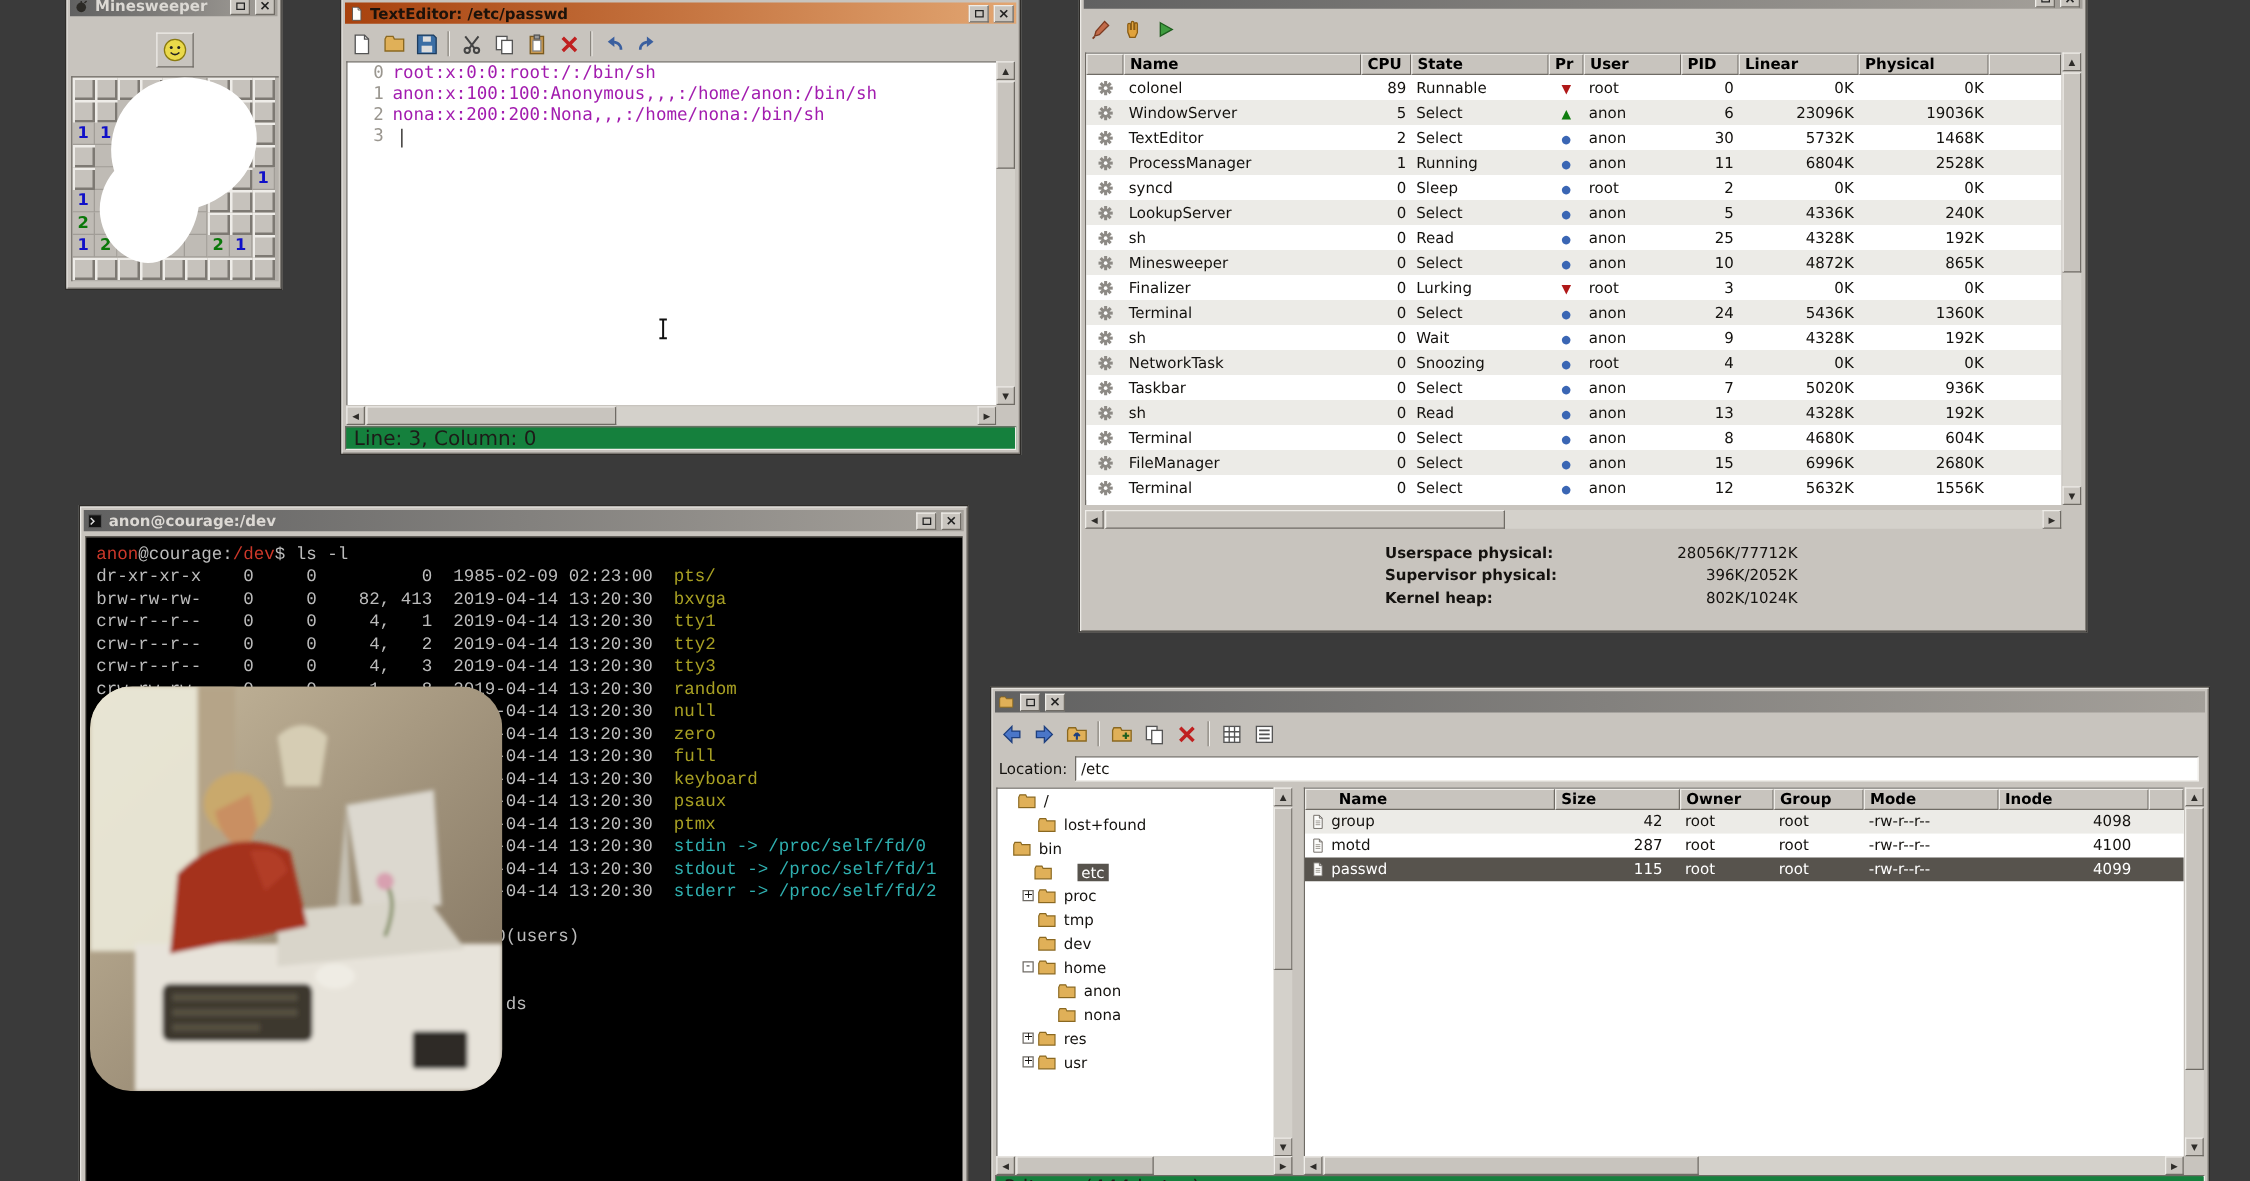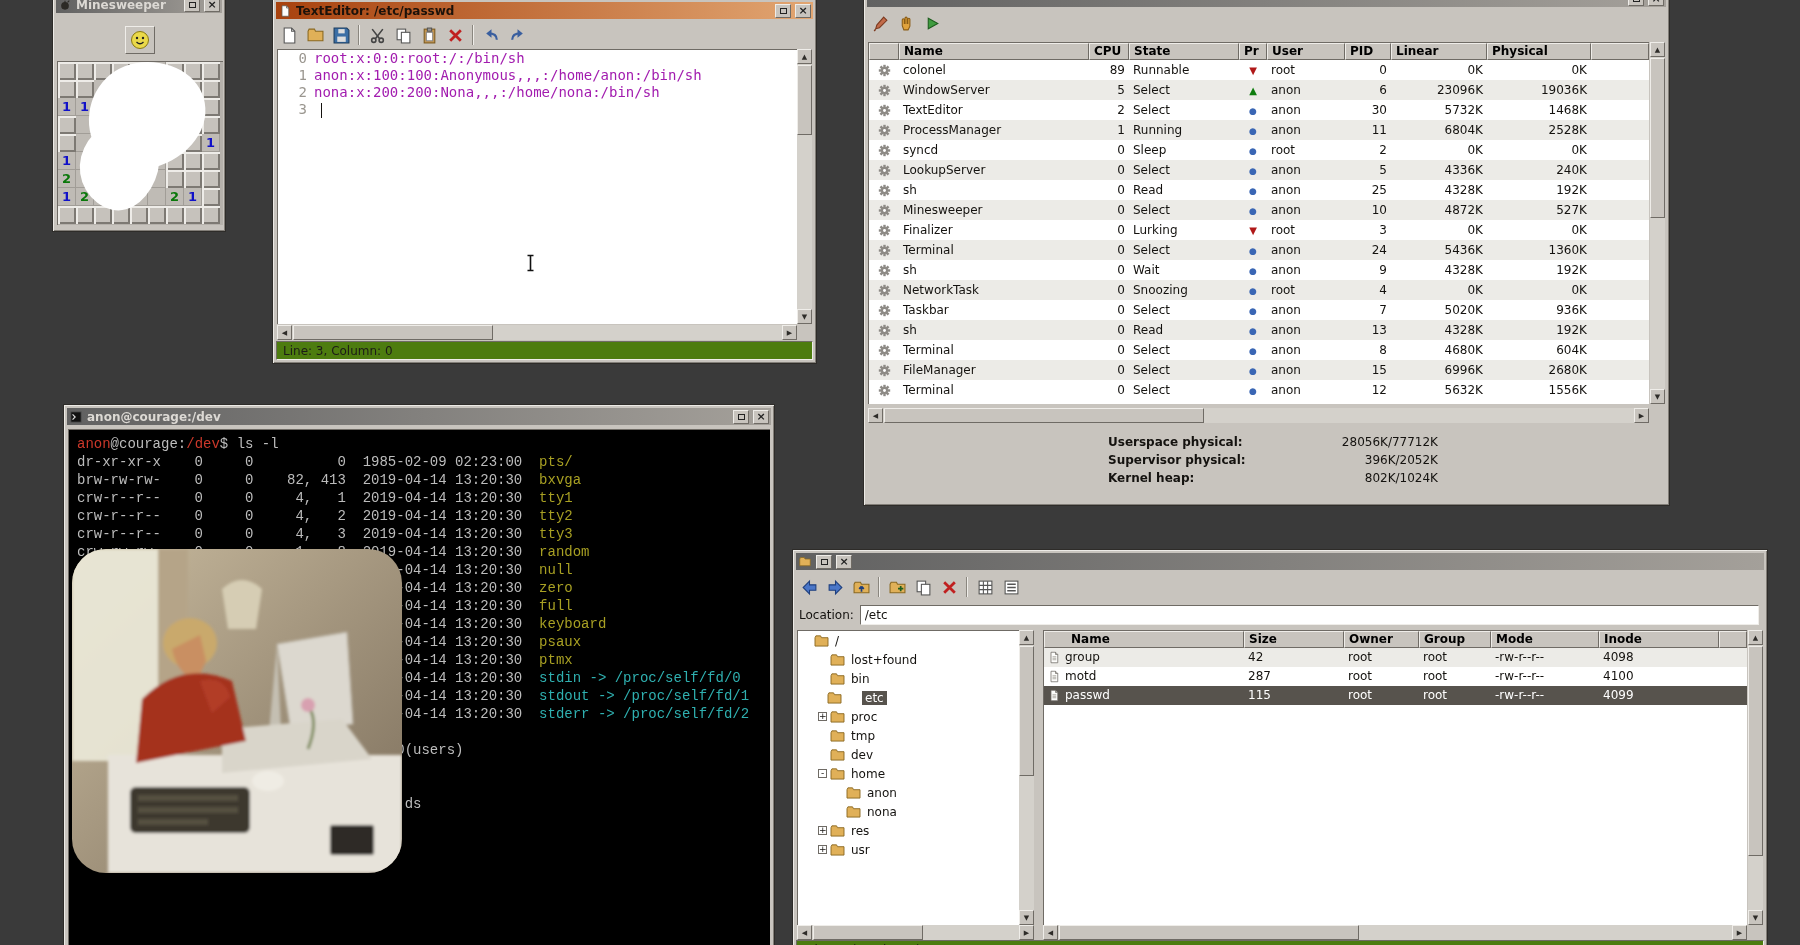--- a/index.html
+++ b/index.html
@@ -36,23 +36,23 @@
           font-size:7px;color:#2e2c29;background:#c8c4be;
           border-top:1px solid #efede9;border-left:1px solid #efede9;border-right:1px solid #6f6b65;border-bottom:1px solid #6f6b65;}
   .sb-track{flex:1;position:relative;}
   .sb-thumb{position:absolute;background:#c8c4be;
             border-top:1px solid #efede9;border-left:1px solid #efede9;border-right:1px solid #6f6b65;border-bottom:1px solid #6f6b65;}
   .sb-v .sb-thumb{left:0;right:0;}
   .sb-h .sb-thumb{top:0;bottom:0;}
   .sb-corner{position:absolute;width:15px;height:15px;background:#c8c4be;}
 
   
-  .statusbar{position:absolute;left:3px;right:3px;bottom:3px;height:19px;padding:1px 6px;font-size:12px;color:#1d1b18;
+  .statusbar{position:absolute;left:3px;right:3px;bottom:3px;height:19px;padding:1px 6px;font-size:16px;color:#1d1b18;
              border-top:1px solid #6f6b65;border-left:1px solid #6f6b65;border-right:1px solid #efede9;border-bottom:1px solid #efede9;
-             background:#4d7c0f;line-height:16px;white-space:nowrap;}
+             background:#15803d;line-height:16px;white-space:nowrap;}
 
   
   #win-mines{left:52px;top:-8px;width:174px;height:240px;z-index:1;}
   .ms-face{position:absolute;left:72px;top:33px;width:30px;height:28px;display:flex;align-items:center;justify-content:center;}
   #ms-grid{position:absolute;left:4px;top:68px;width:166px;height:164px;display:grid;
            grid-template-columns:repeat(9,18px);grid-auto-rows:18px;
            border-top:1px solid #6f6b65;border-left:1px solid #6f6b65;background:#b5b1ab;}
   .ms-cell{font-weight:bold;font-size:13px;text-align:center;line-height:17px;font-family:"DejaVu Sans",sans-serif;}
   .ms-cell.hid{background:#c6c2bc;box-shadow:inset 2px 2px 0 #eeece8, inset -2px -2px 0 #7d7973;}
   .ms-cell.rev{background:#bfbbb5;border-right:1px solid #a19d97;border-bottom:1px solid #a19d97;}
@@ -131,21 +131,21 @@
   .fm-headerrow{height:17px;}
   .fm-headerrow::after{content:"";border-top:1px solid #efede9;border-left:1px solid #efede9;border-right:1px solid #6f6b65;border-bottom:1px solid #6f6b65;background:#c8c4be;}
   .fm-headerrow > span:first-of-type{padding-left:26px;}
   .fm-hcell{font-weight:bold;font-size:12px;line-height:15px;padding:0 4px;background:#c8c4be;
             border-top:1px solid #efede9;border-left:1px solid #efede9;border-right:1px solid #6f6b65;border-bottom:1px solid #6f6b65;white-space:nowrap;overflow:hidden;}
   .fm-row{height:19px;background:#fff;}
   .fm-row.alt{background:#ecebe7;}
   .fm-row.selected{background:#57534d;}
   .fm-row.selected .cell{color:#fff;}
   .fm-row .cell{font-size:12px;line-height:19px;padding:0 4px;white-space:nowrap;overflow:hidden;color:#14120f;}
-  .fm-row .num{padding-right:14px;}
+  .fm-row .num{text-align:right;padding-right:14px;}
   .name-cell{display:flex;align-items:center;gap:5px;}
   .name-cell svg{width:12px;height:13px;flex:0 0 auto;}
 
   
   #photo{position:absolute;left:72px;top:549px;width:330px;height:324px;border-radius:34px;overflow:hidden;z-index:10;}
   .blob{position:absolute;background:#fff;z-index:11;}
   #blob-a{left:88px;top:62px;width:118px;height:106px;border-radius:48% 52% 58% 42% / 55% 48% 52% 45%;transform:rotate(-10deg);}
   #blob-b{left:80px;top:122px;width:78px;height:88px;border-radius:50% 50% 45% 55% / 50% 45% 55% 50%;transform:rotate(14deg);}
 </style>
 </head>
@@ -602,21 +602,21 @@
                 <circle cx="8" cy="8" r="1.8" fill="#fff"></circle>
               </svg>
             </span>
             <span class="cell">Minesweeper</span>
             <span class="cell num">0</span>
             <span class="cell">Select</span>
             <span class="cell pr-cell"><i class="pr-ind pr-dot">●</i></span>
             <span class="cell">anon</span>
             <span class="cell num">10</span>
             <span class="cell num">4872K</span>
-            <span class="cell num">527K</span>
+            <span class="cell num">865K</span>
           </div>
 
           <div class="pm-grid pm-row">
             <span class="cell icon-cell">
               <svg viewBox="0 0 16 16">
                 <g fill="#8d8a85">
                   <rect x="6.5" y="1" width="3" height="14"></rect>
                   <rect x="6.5" y="1" width="3" height="14" transform="rotate(45 8 8)"></rect>
                   <rect x="6.5" y="1" width="3" height="14" transform="rotate(90 8 8)"></rect>
                   <rect x="6.5" y="1" width="3" height="14" transform="rotate(-45 8 8)"></rect>
@@ -977,21 +977,21 @@
         <div class="tree-row" style="padding-left: 20px;">
           <span class="expander" style="visibility: hidden;"></span>
           <span class="tree-ico">
             <svg viewBox="0 0 16 14" width="15" height="13">
               <path d="M1 4l1-2h5l1 2h7v9H1z" fill="#e0b058" stroke="#8a6820"></path>
             </svg>
           </span>
           <span class="tree-label">lost+found</span>
         </div>
 
-        <div class="tree-row" style="padding-left: 20px;">
+        <div class="tree-row" style="">
           <span class="expander" style="visibility: hidden;"></span>
           <span class="tree-ico">
             <svg viewBox="0 0 16 14" width="15" height="13">
               <path d="M1 4l1-2h5l1 2h7v9H1z" fill="#e0b058" stroke="#8a6820"></path>
             </svg>
           </span>
           <span class="tree-label">bin</span>
         </div>
 
         <div class="tree-row selected" style=" gap: 20px;">

